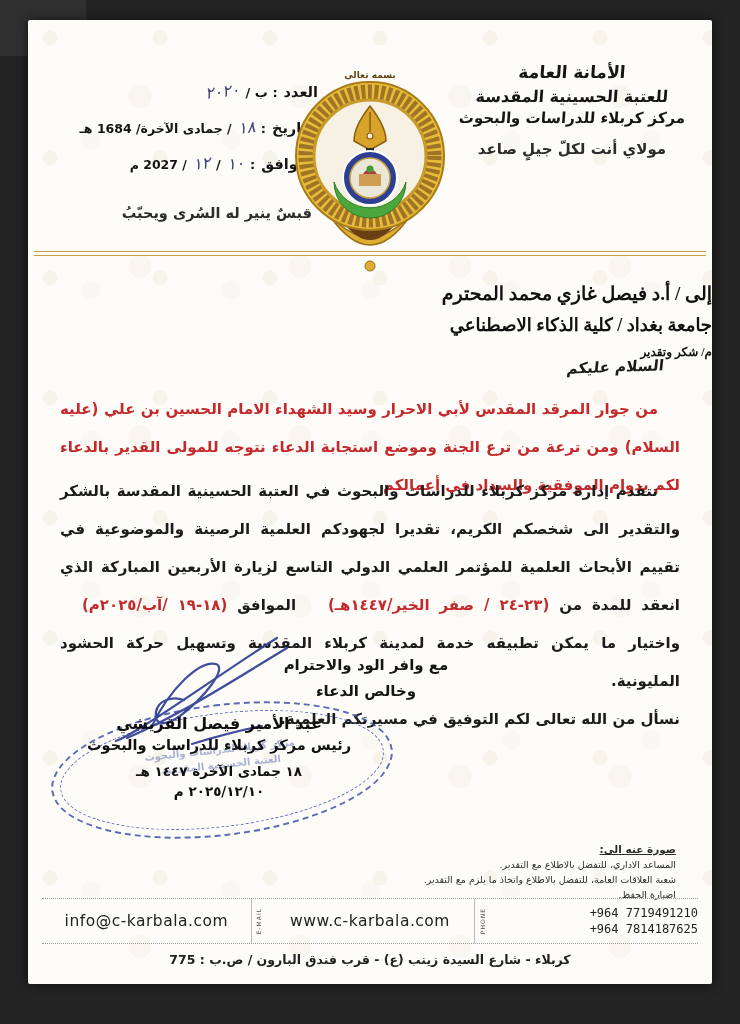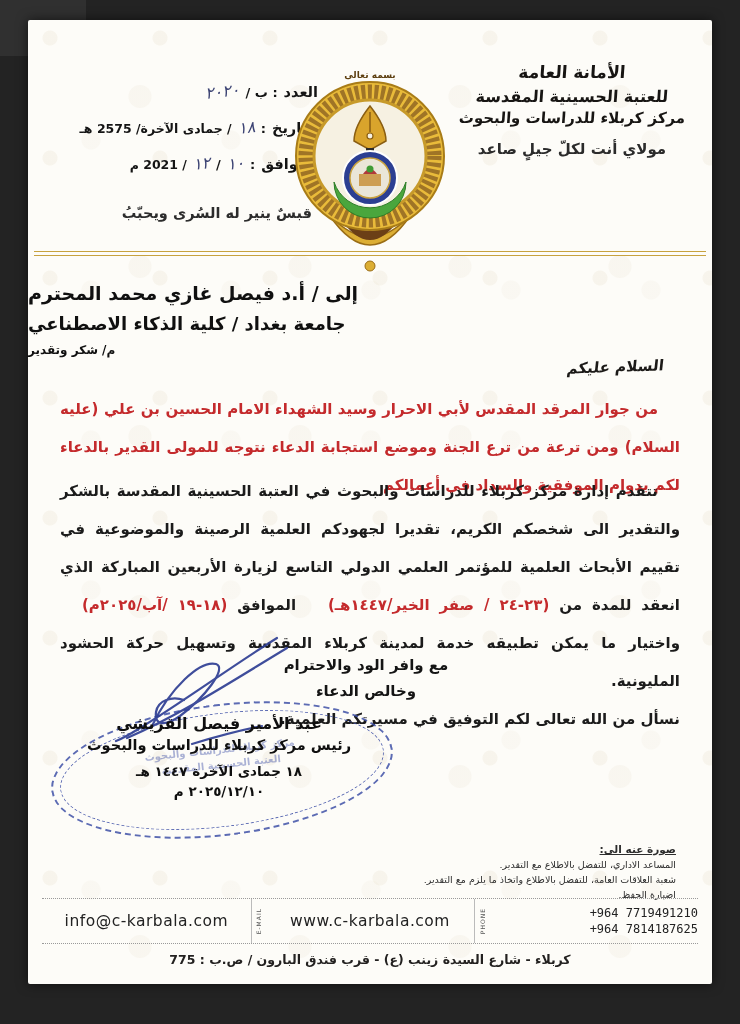--- a/index.html
+++ b/index.html
@@ -29,21 +29,21 @@
   .org-tag{font-weight:bold;font-size:15px;color:#2b2b2b;margin-top:10px;}
   .num-block{position:absolute;top:62px;left:20px;width:270px;color:#141414;}
   .num-row{display:flex;align-items:baseline;gap:6px;margin-bottom:17px;font-size:13px;font-weight:bold;direction:rtl;}
   .num-row .lbl{font-size:14.5px;}
   .hand{display:inline-block;font-style:italic;font-weight:normal;color:#3c4373;font-size:16px;transform:rotate(-7deg);letter-spacing:1px;}
   .small-print{font-size:12.5px;font-weight:bold;}
   .left-tag{position:absolute;top:185px;left:34px;width:250px;font-weight:bold;font-size:14.5px;color:#2c2c2c;}
   .gold-rule{position:absolute;top:231px;left:6px;right:6px;height:3px;border-top:1.5px solid #c7a23f;border-bottom:1.5px solid #c7a23f;}
   .logo-wrap{position:absolute;top:46px;left:50%;transform:translateX(-50%);width:170px;height:212px;z-index:3;text-align:center;}
   
-  .addr{position:absolute;top:262px;left:0;right:0;text-align:left;color:#101010;}
+  .addr{position:absolute;top:262px;left:0;right:0;text-align:right;color:#101010;font-family:Liberation Serif, serif;}
   .addr .to{font-size:19px;font-weight:bold;margin-bottom:9px;}
   .addr .org{font-size:18px;font-weight:bold;margin-bottom:9px;}
   .addr .subj{font-size:12px;font-weight:bold;}
   .salutation{position:absolute;top:338px;right:48px;font-size:15px;font-weight:bold;color:#1c1a18;transform:skewX(-8deg) rotate(-2deg);letter-spacing:-1px;}
   
   .para{position:absolute;left:32px;right:32px;text-align:justify;line-height:38px;font-weight:bold;}
   .red-para{top:370px;color:#c42a2c;font-size:15px;}
   .red-para .indent,.black-para .indent{display:inline-block;width:22px;}
   .black-para{top:452px;color:#1b1b1b;font-size:15px;}
   .black-para .red{color:#c42a2c;margin-left:22px;}
@@ -87,29 +87,29 @@
   <div class="num-block">
     <div class="num-row">
       <span class="lbl">العدد</span>
       <span>: ب /</span>
       <span class="hand">٢٠٢٠</span>
     </div>
     <div class="num-row">
       <span class="lbl">التاريخ</span>
       <span>:</span>
       <span class="hand">١٨</span>
-      <span class="small-print">/ جمادى الآخرة/ 2575 هـ</span>
+      <span class="small-print">/ جمادى الآخرة/ 1684 هـ</span>
     </div>
     <div class="num-row">
       <span class="lbl">الموافق</span>
       <span>:</span>
       <span class="hand">١٠</span>
       <span>/</span>
       <span class="hand">١٢</span>
-      <span class="small-print">/ 2021 م</span>
+      <span class="small-print">/ 2027 م</span>
     </div>
   </div>
 
   <div class="left-tag">قبسٌ ينير له السُرى ويحبّبُ</div>
 
   <div class="gold-rule"></div>
 
   <div class="logo-wrap">
     <svg width="170" height="212" viewBox="0 0 170 212">
       <text x="85" y="12" text-anchor="middle" font-size="9" font-weight="bold" fill="#5d3f10">بسمه تعالى</text>

